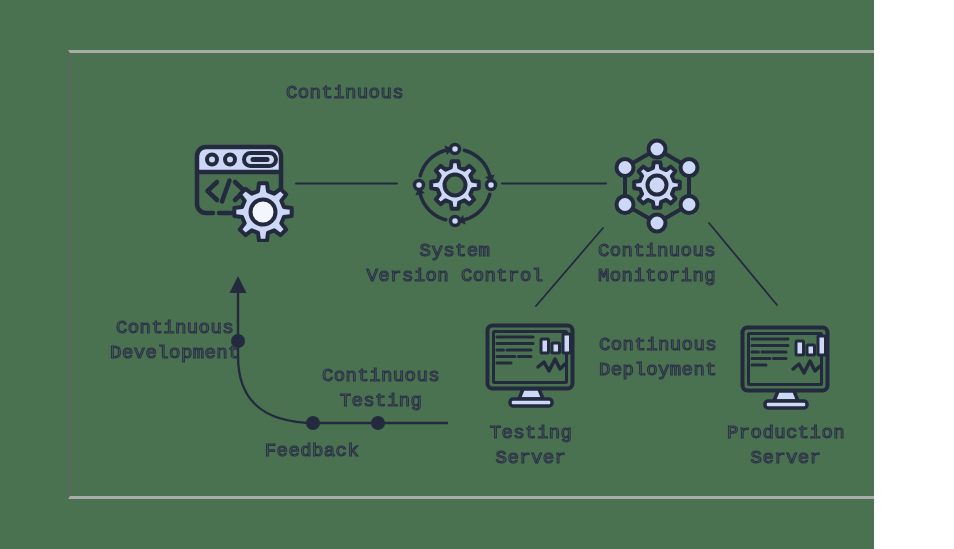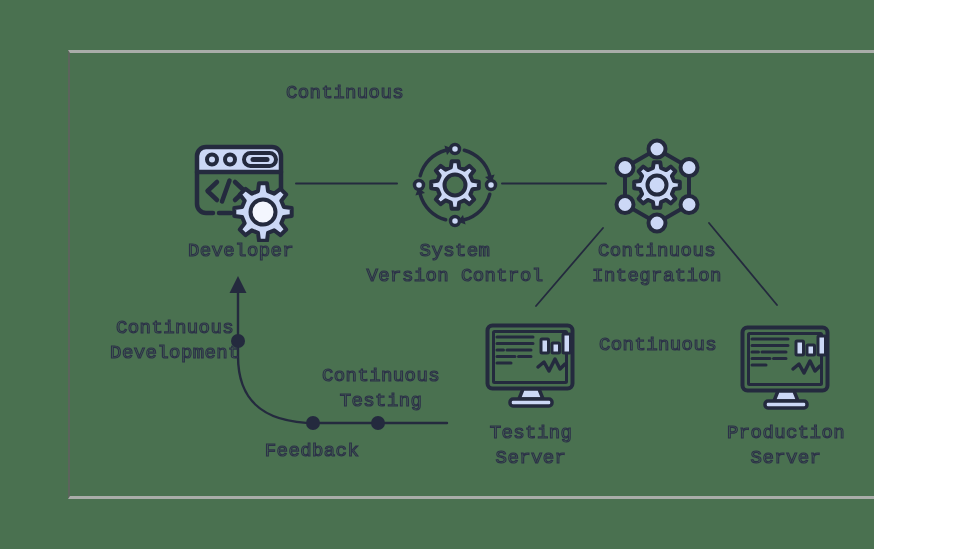--- a/index.html
+++ b/index.html
@@ -114,47 +114,45 @@
     <rect class="fl st" stroke-width="3" x="67" y="20" width="7.5" height="10" rx="1"></rect>
     <rect class="fl st" stroke-width="3" x="78" y="11" width="7.5" height="19" rx="1"></rect>
     <path class="st" stroke-width="3.5" d="M53 44 L59 39 L64 48 L70 36 L75 46 L80 41"></path>
     <path class="fl st" stroke-width="3.5" d="M38 66 H54 L58 76 H34 Z"></path>
     <rect class="fl st" stroke-width="3.5" x="25" y="76" width="42" height="7" rx="3"></rect>
   </svg>
 
   <div class="lbl" style="left:345px;top:81px">
     <div>Continuous</div>
   </div>
-  <div class="lbl" style="left:241px;top:239px">
-    <div>Developer</div>
-  </div>
   <div class="lbl" style="left:455px;top:239px">
     <div>System</div>
     <div>Version Control</div>
   </div>
   <div class="lbl" style="left:657px;top:239px">
     <div>Continuous</div>
-    <div>Integration</div>
+    <div>Monitoring</div>
   </div>
   <div class="lbl" style="left:175px;top:316px">
     <div>Continuous</div>
     <div>Development</div>
   </div>
   <div class="lbl" style="left:381px;top:364px">
     <div>Continuous</div>
     <div>Testing</div>
   </div>
   <div class="lbl" style="left:312px;top:439px">
     <div>Feedback</div>
   </div>
   <div class="lbl" style="left:531px;top:421px">
     <div>Testing</div>
     <div>Server</div>
   </div>
   <div class="lbl" style="left:658px;top:333px">
     <div>Continuous</div>
+    <div>Deployment</div>
   </div>
   <div class="lbl" style="left:786px;top:421px">
     <div>Production</div>
     <div>Server</div>
   </div>
 
 </div>
 
 </body></html>

